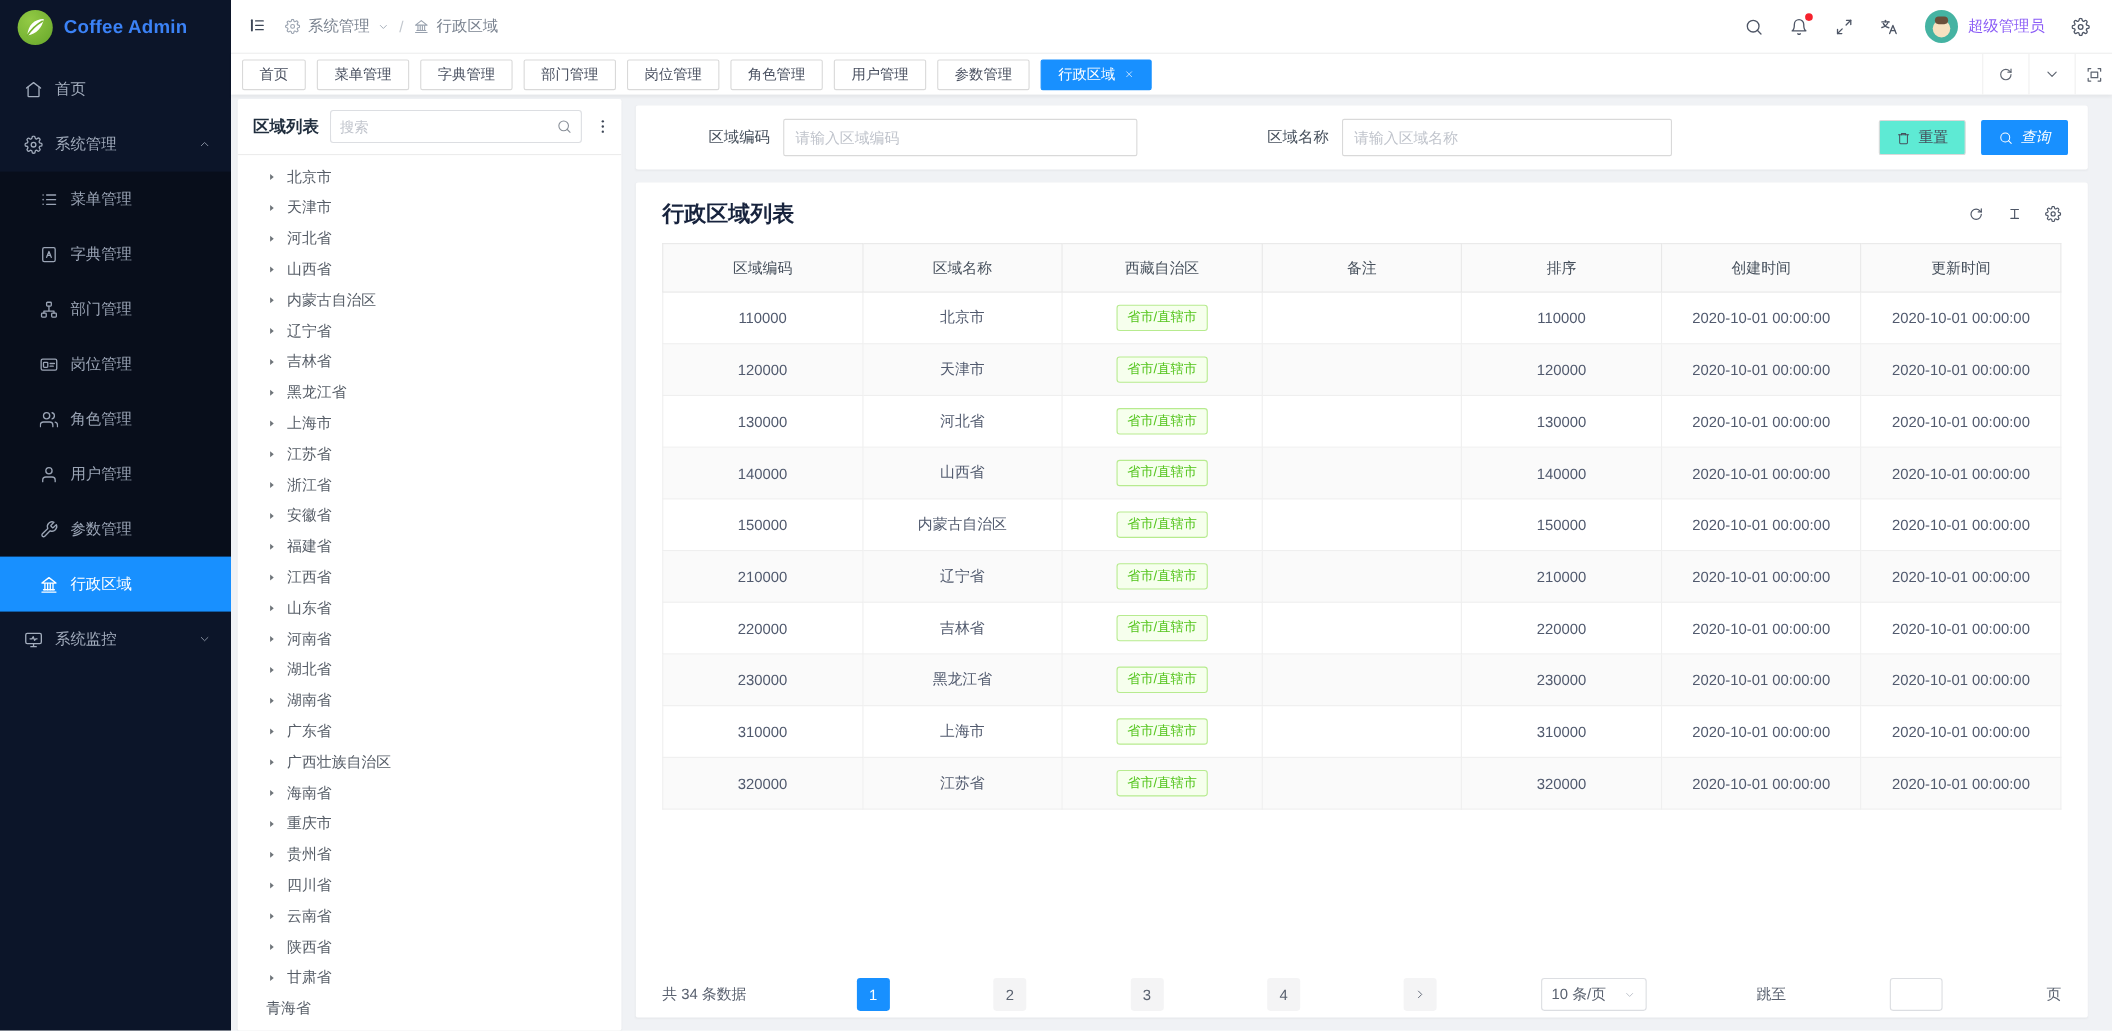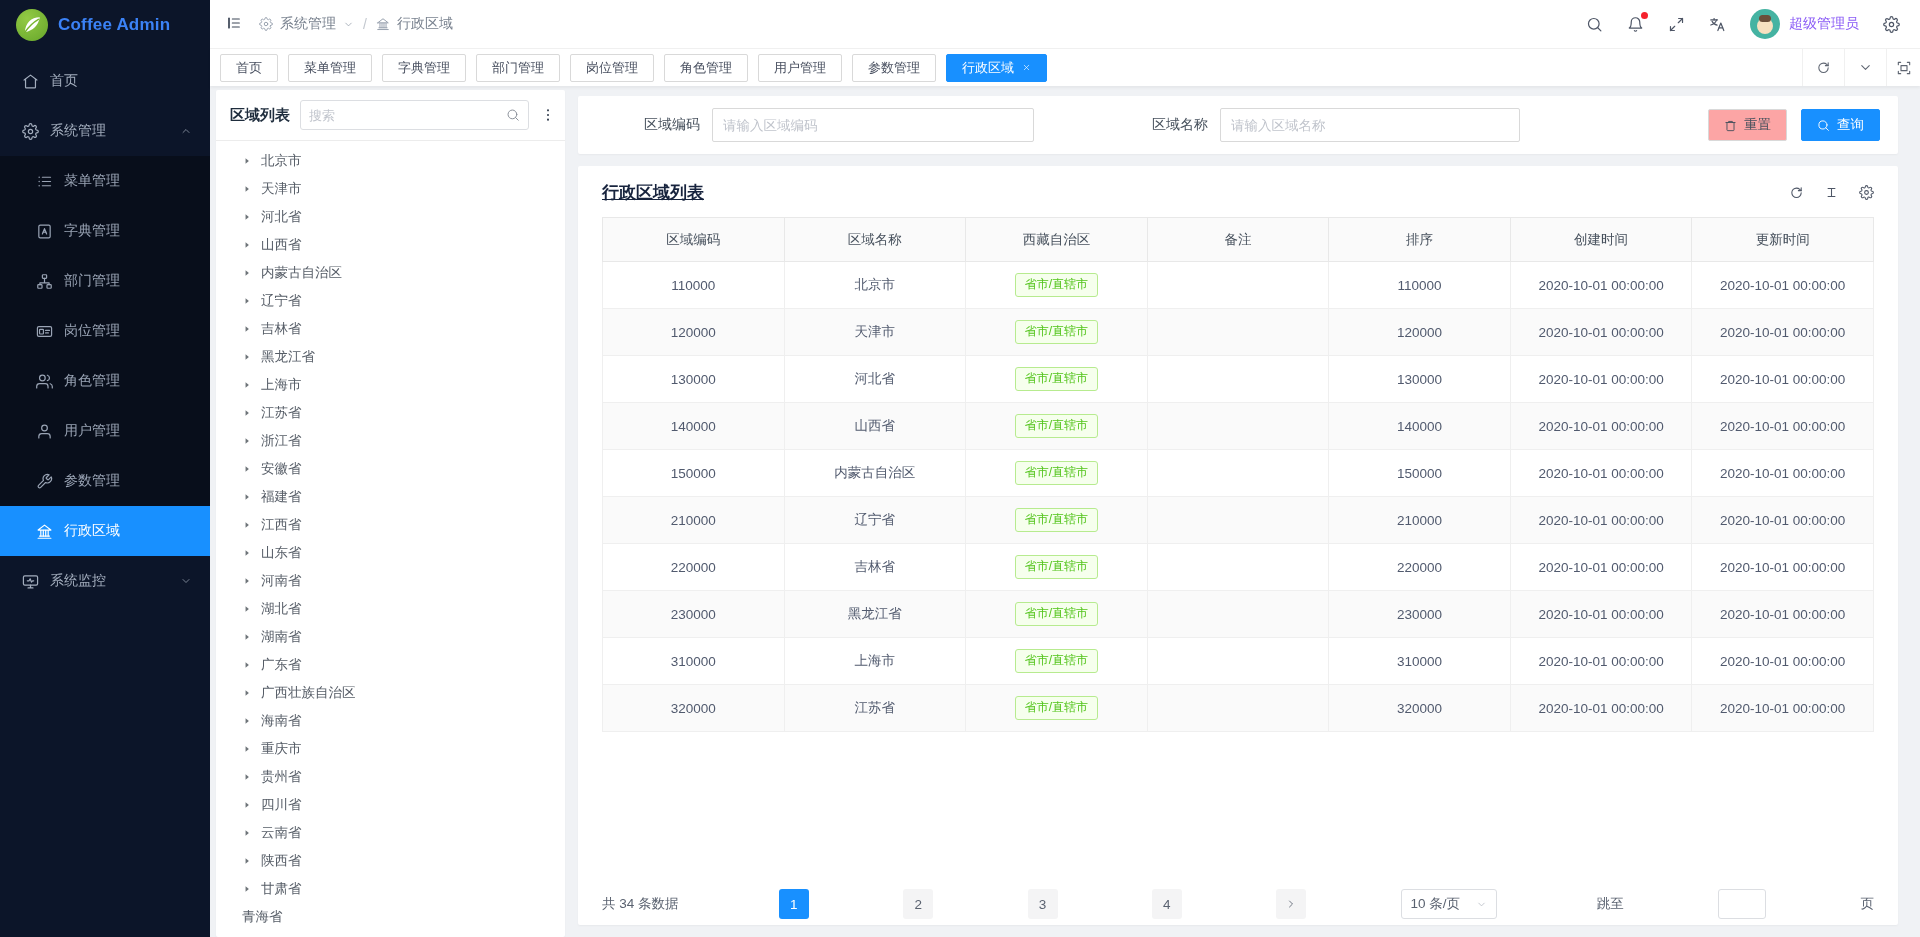--- a/index.html
+++ b/index.html
@@ -79,27 +79,27 @@
   .filter-card { height:58px; flex-shrink:0; display:flex; align-items:center; padding:0 18px; }
   .filter-group { display:flex; align-items:center; gap:12px; }
   .filter-group.first { margin-left:48px; }
   .filter-group.second { margin-left:118px; }
   .filter-label { color:#46505c; white-space:nowrap; }
   .filter-input { height:34px; border:1px solid #d9d9d9; border-radius:2px; padding:0 10px; font-size:13.5px; color:#333; outline:none; font-family:inherit; background:#fff; }
   .filter-input::placeholder { color:#c0c4cc; }
   .filter-input.code { width:322px; }
   .filter-input.name { width:300px; }
   .filter-actions { margin-left:auto; display:flex; align-items:center; gap:14px; }
-  .btn { height:32px; border-radius:2px; display:flex; align-items:center; gap:7px; padding:0 15px; font-size:13.5px; cursor:pointer; border:1px solid #d9d9d9; background:#fca5a5; color:#46505c; font-family:inherit; }
+  .btn { height:32px; border-radius:2px; display:flex; align-items:center; gap:7px; padding:0 15px; font-size:13.5px; cursor:pointer; border:1px solid #d9d9d9; background:#5eead4; color:#46505c; font-family:inherit; }
   .btn .icon { width:13px; height:13px; }
-  .btn.primary { background:#1890ff; border-color:#1890ff; color:#fff; }
+  .btn.primary { background:#1890ff; border-color:#1890ff; color:#fff;font-style:italic; }
 
   .table-card { flex:1; min-height:0; display:flex; flex-direction:column; }
   .table-head { display:flex; align-items:center; padding:15px 24px 13px; flex-shrink:0; }
-  .table-title { font-size:17px; font-weight:bold; color:#17233d;text-decoration:underline; }
+  .table-title { font-size:20px; font-weight:bold; color:#17233d; }
   .table-tools { margin-left:auto; display:flex; align-items:center; gap:20px; color:#4e5666; }
   .table-tools .icon { width:15px; height:15px; cursor:pointer; }
   .grid-wrap { padding:0 24px; flex-shrink:0; }
   table { width:100%; border-collapse:collapse; table-layout:fixed; }
   thead th { background:#fafafa; height:44px; font-weight:500; font-size:13.5px; color:#46505c; border:1px solid #e8e8e8; text-align:center; }
   tbody td { height:47px; text-align:center; font-size:13.5px; color:#515a6e; border:1px solid #efefef; border-top:none; }
   tbody tr:nth-child(even) { background:#fafafa; }
   .type-badge { display:inline-block; padding:3px 9px; font-size:12px; color:#52c41a; background:#f6ffed; border:1px solid #b7eb8f; border-radius:3px; line-height:1.3; }
 
   .pagination { margin-top:auto; display:flex; align-items:center; justify-content:space-between; gap:8px; padding:12px 24px 6px; color:#5a6270; font-size:13.5px; flex-shrink:0; }

